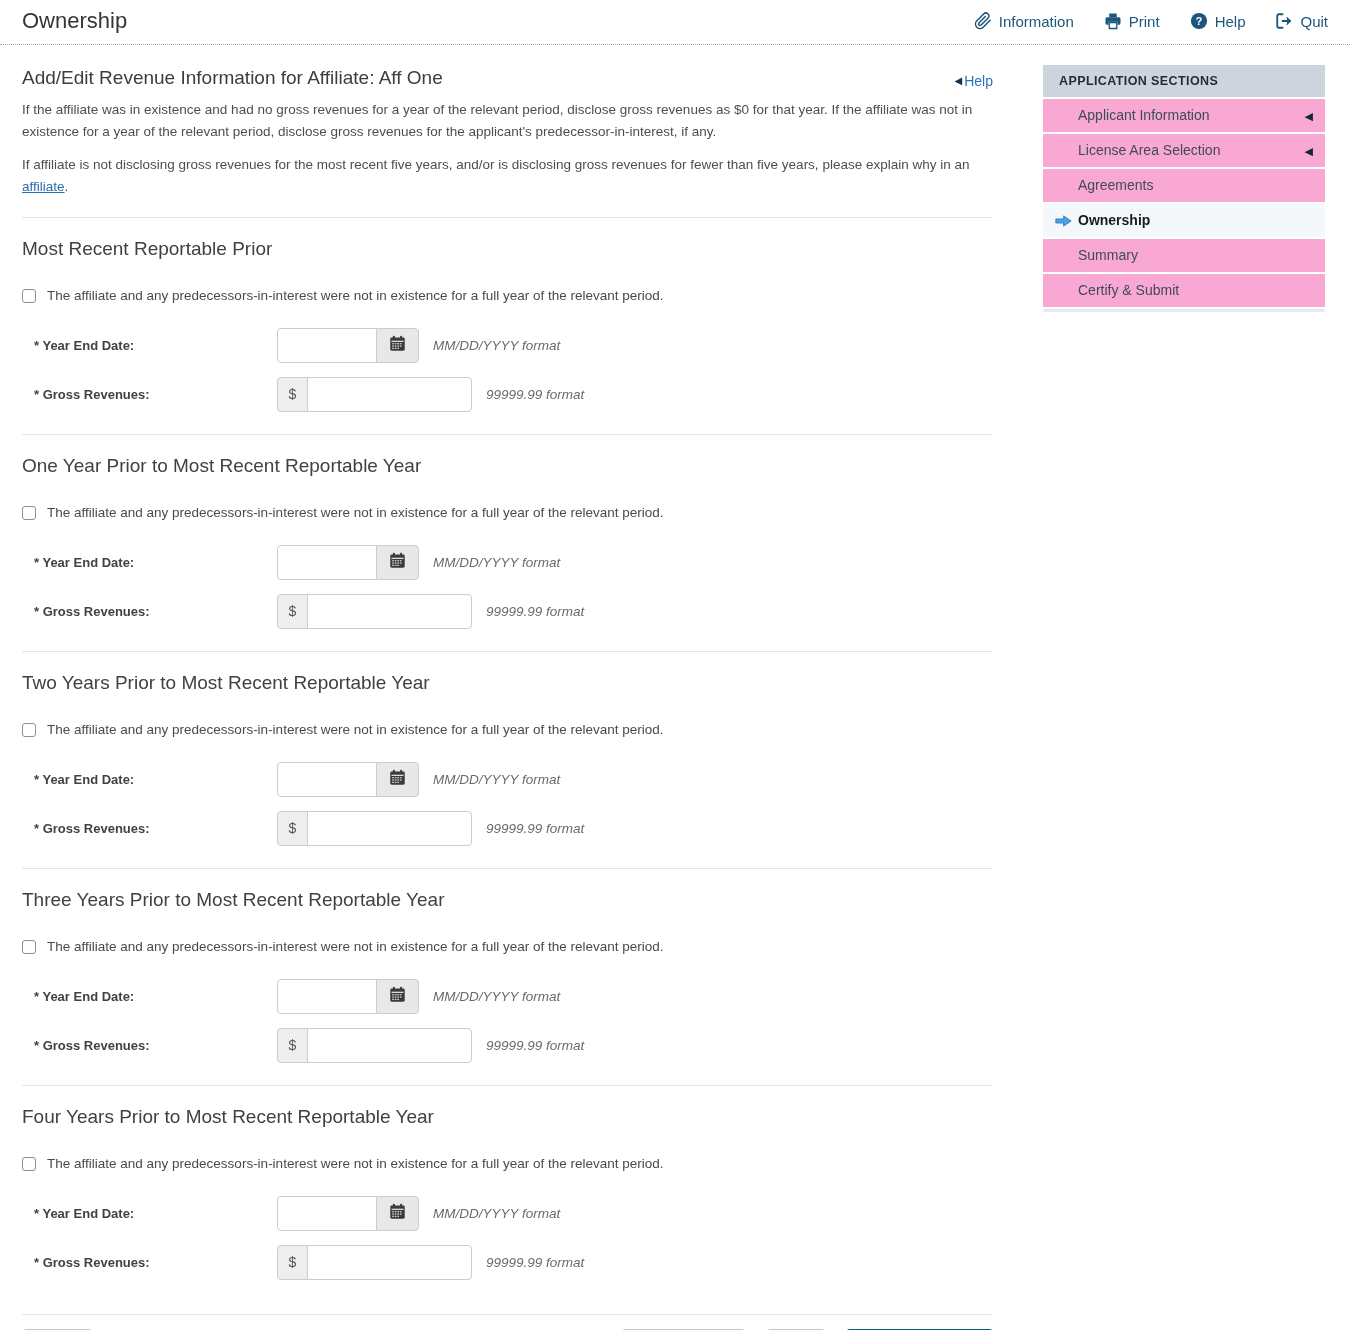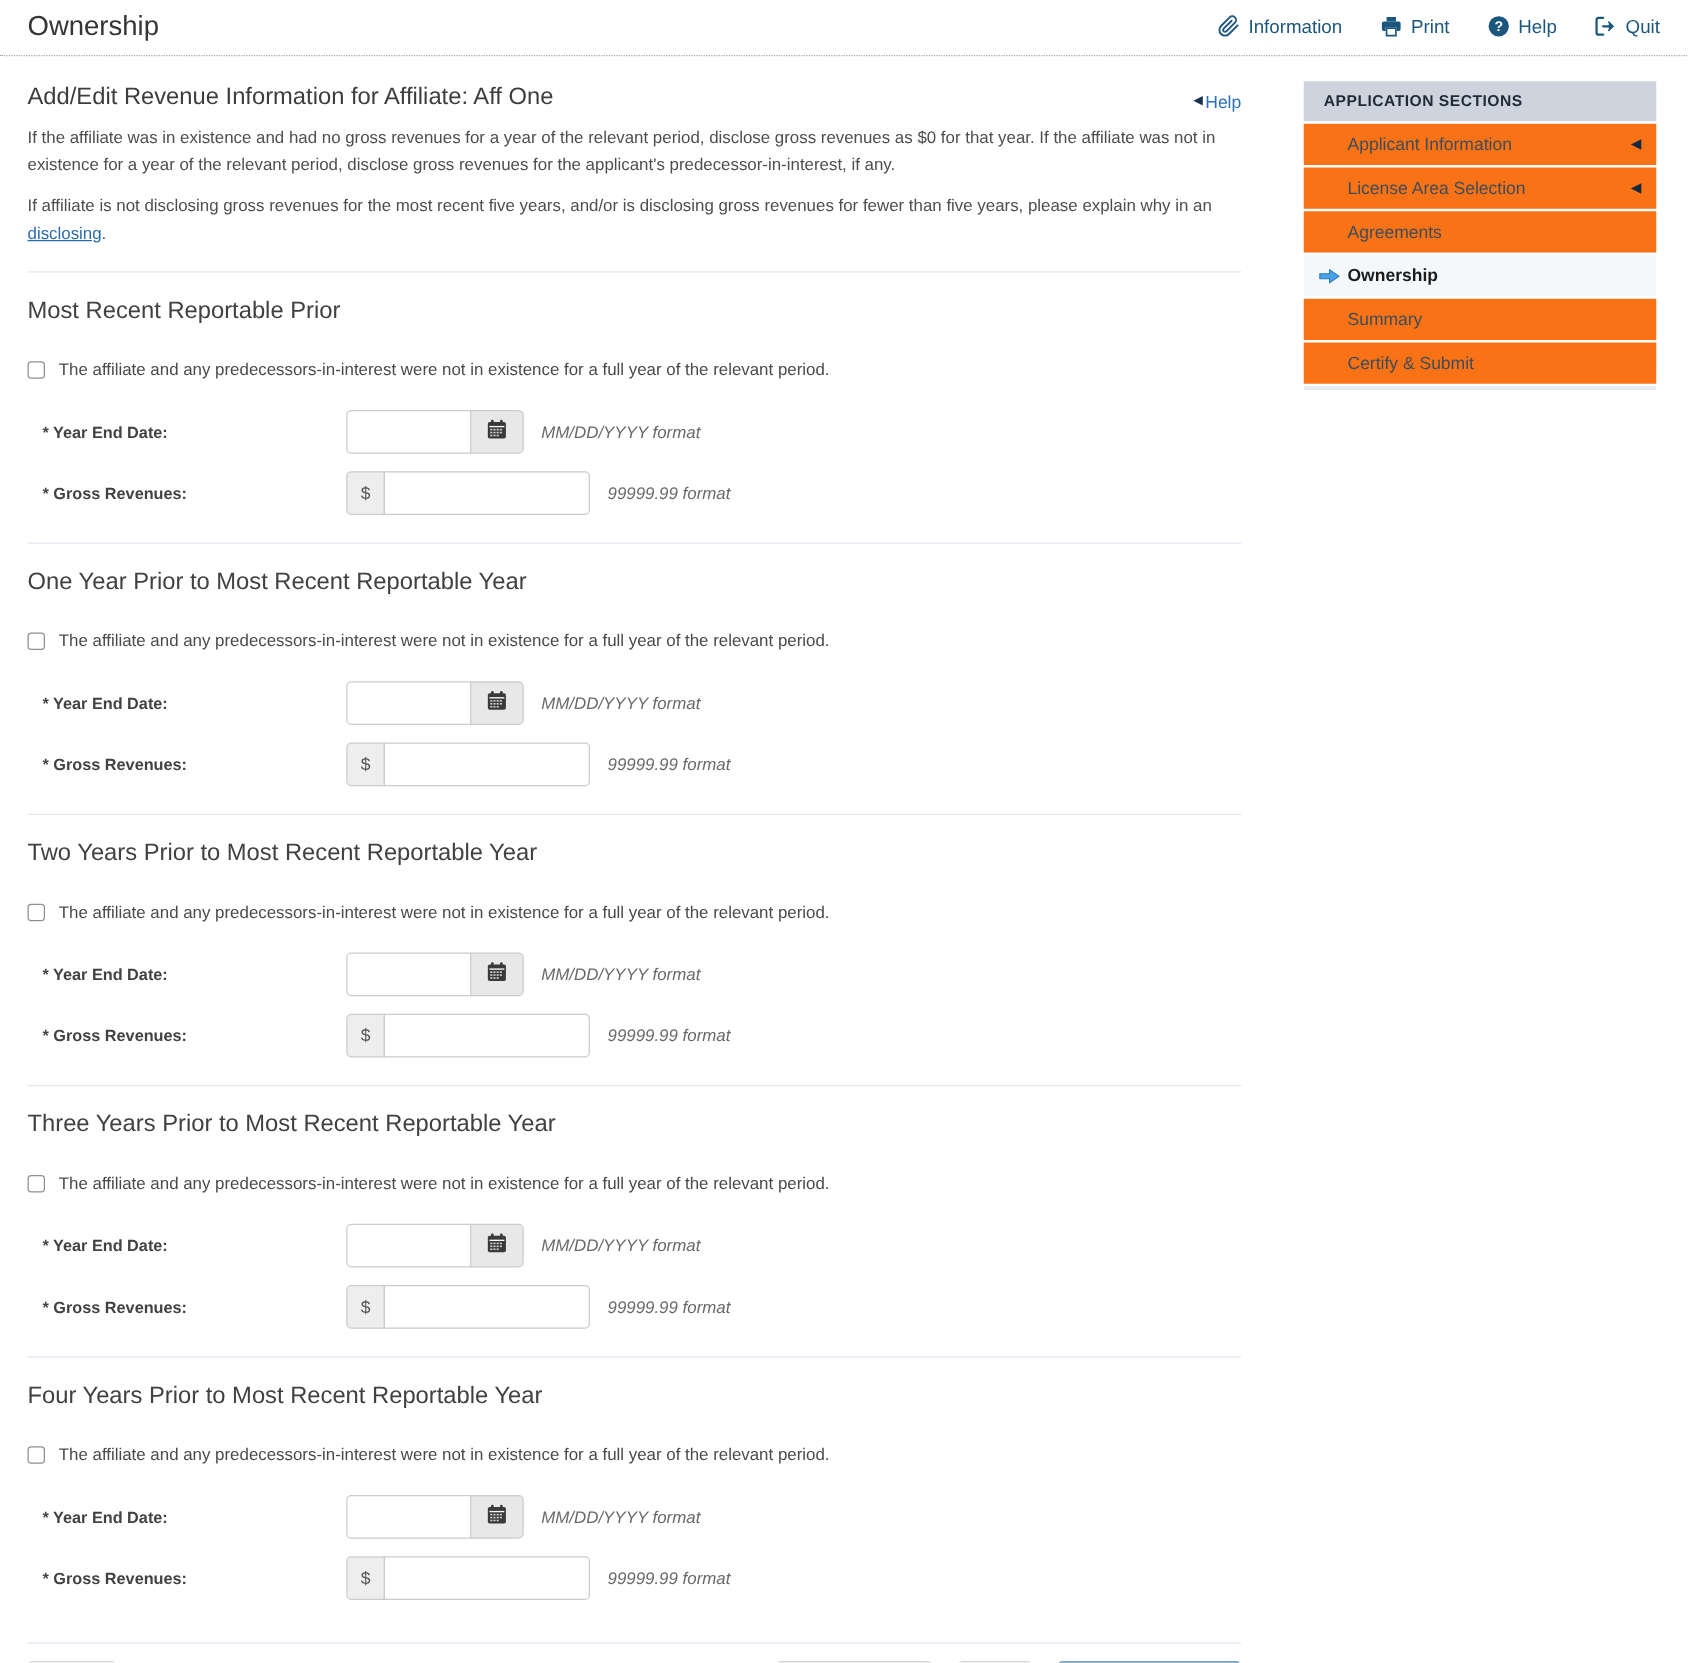--- a/index.html
+++ b/index.html
@@ -93,21 +93,21 @@
     border:1px solid #0a5886; border-bottom:3px solid #16344f;
     padding:7px 14px 5px; box-shadow:none;
   }
 
   
   .sb-header {
     background:#cdd4de; padding:9px 16px;
     font-size:12.5px; font-weight:bold; color:#1f2b37; letter-spacing:.4px;
   }
   .sb-item {
-    position:relative; background:#f97316; margin-top:2px;
+    position:relative; background:#f9a8d4; margin-top:2px;
     padding:8px 30px 9px 35px; font-size:14px; color:#3e4c59; cursor:pointer;
   }
   .sb-item.active { background:#f5f8fb; font-weight:bold; color:#1b1b1b; }
   .sb-collapse { position:absolute; right:12px; top:50%; transform:translateY(-50%); color:#15293c; font-size:11px; line-height:1; }
   .sb-arrow { position:absolute; left:12px; top:50%; transform:translateY(-50%); display:flex; }
   .sb-bottom { height:3px; background:#e8ebee; margin-top:2px; }
 </style>
 </head>
 <body>
 
@@ -161,21 +161,21 @@
     <div class="content-head">
       <div class="content-title">Add/Edit Revenue Information for Affiliate: Aff One</div>
       <a class="help-link">
         <span class="help-tri">◀</span>
         <span>Help</span>
       </a>
     </div>
 
     <div class="intro">
       <p>If the affiliate was in existence and had no gross revenues for a year of the relevant period, disclose gross revenues as $0 for that year. If the affiliate was not in existence for a year of the relevant period, disclose gross revenues for the applicant's predecessor-in-interest, if any.</p>
-      <p><span>If affiliate is not disclosing gross revenues for the most recent five years, and/or is disclosing gross revenues for fewer than five years, please explain why in an </span><span class="text-link">disclosing</span><span>.</span></p>
+      <p><span>If affiliate is not disclosing gross revenues for the most recent five years, and/or is disclosing gross revenues for fewer than five years, please explain why in an </span><span class="text-link">affiliate</span><span>.</span></p>
     </div>
 
     <div id="sections-container">
   <div class="section">
     <h3 class="section-title">Most Recent Reportable Prior</h3>
     <div class="check-row">
       <input type="checkbox" style="">
       <span class="check-label">The affiliate and any predecessors-in-interest were not in existence for a full year of the relevant period.</span>
     </div>
     <div class="field-row">

